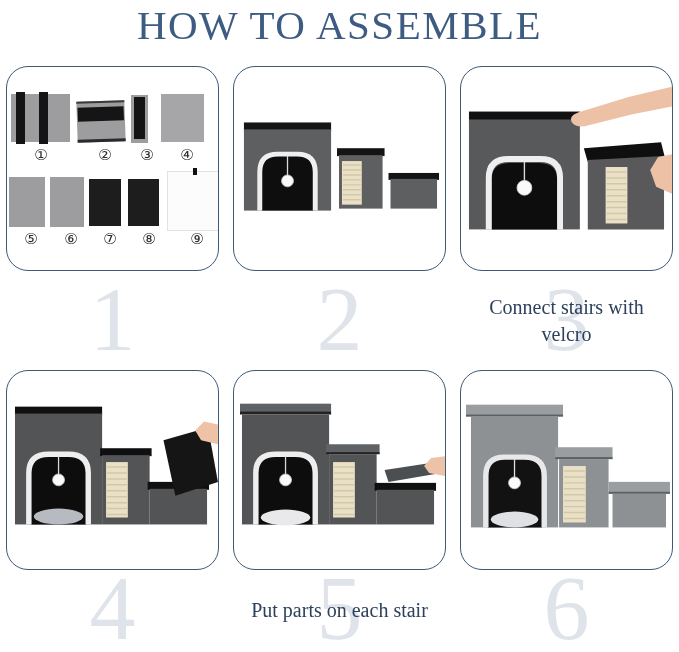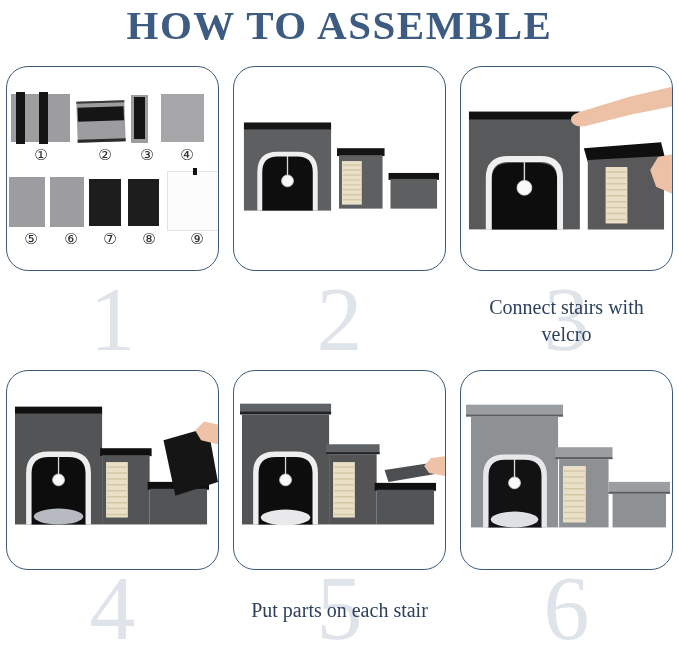--- a/index.html
+++ b/index.html
@@ -1,21 +1,21 @@
 <!DOCTYPE html>
 <html><head>
 <meta charset="utf-8">
 <style>
   html,body { margin:0; padding:0; }
   body {
     width:679px; height:652px; background:#ffffff; overflow:hidden;
     font-family:"Liberation Serif", serif;
   }
   .title {
-    margin:2px 0 0; text-align:center; font-size:41px; font-weight:700;
+    margin:2px 0 0; text-align:center; font-size:41px; font-weight:400;
     color:#3e5c82; letter-spacing:1.5px; line-height:1.15;
     font-family:"Liberation Serif", serif;
   }
   .grid {
     display:grid; grid-template-columns:repeat(3,213px);
     grid-template-rows:205px 99px 200px 80px;
     column-gap:14px; padding:0 6px; margin-top:17px;
   }
   .panel {
     border:1px solid #3c5a78; border-radius:22px; background:#fff;

